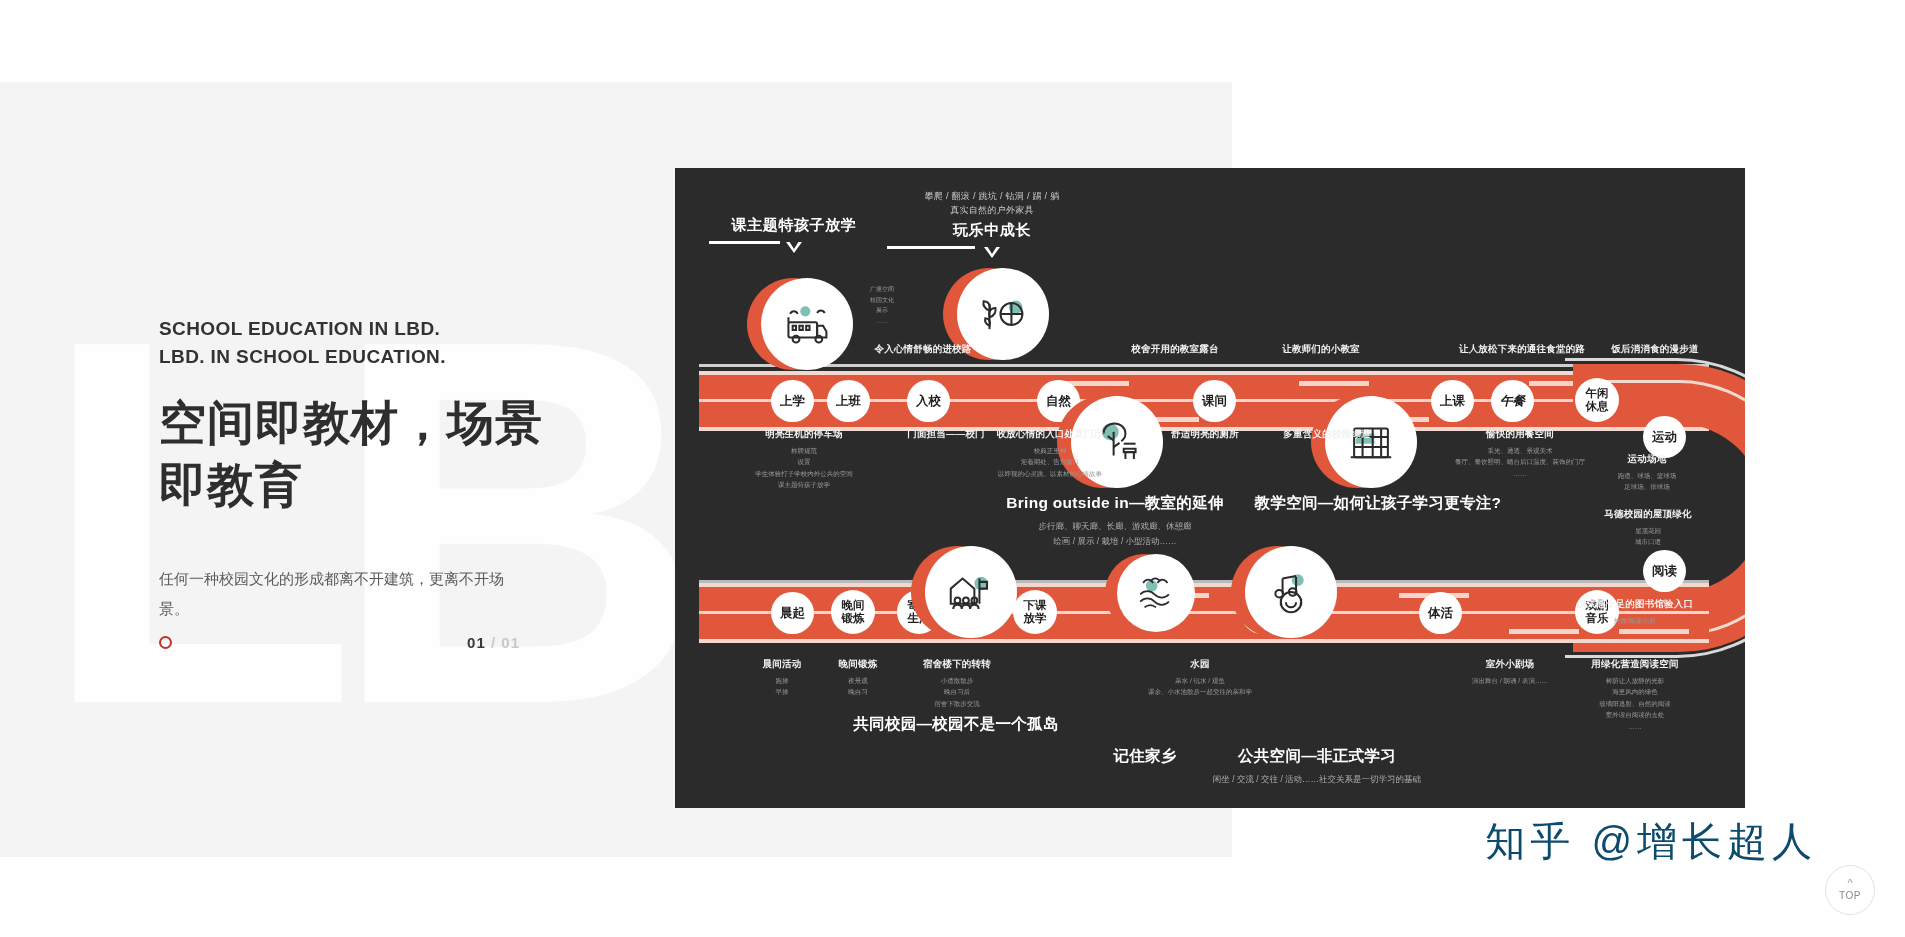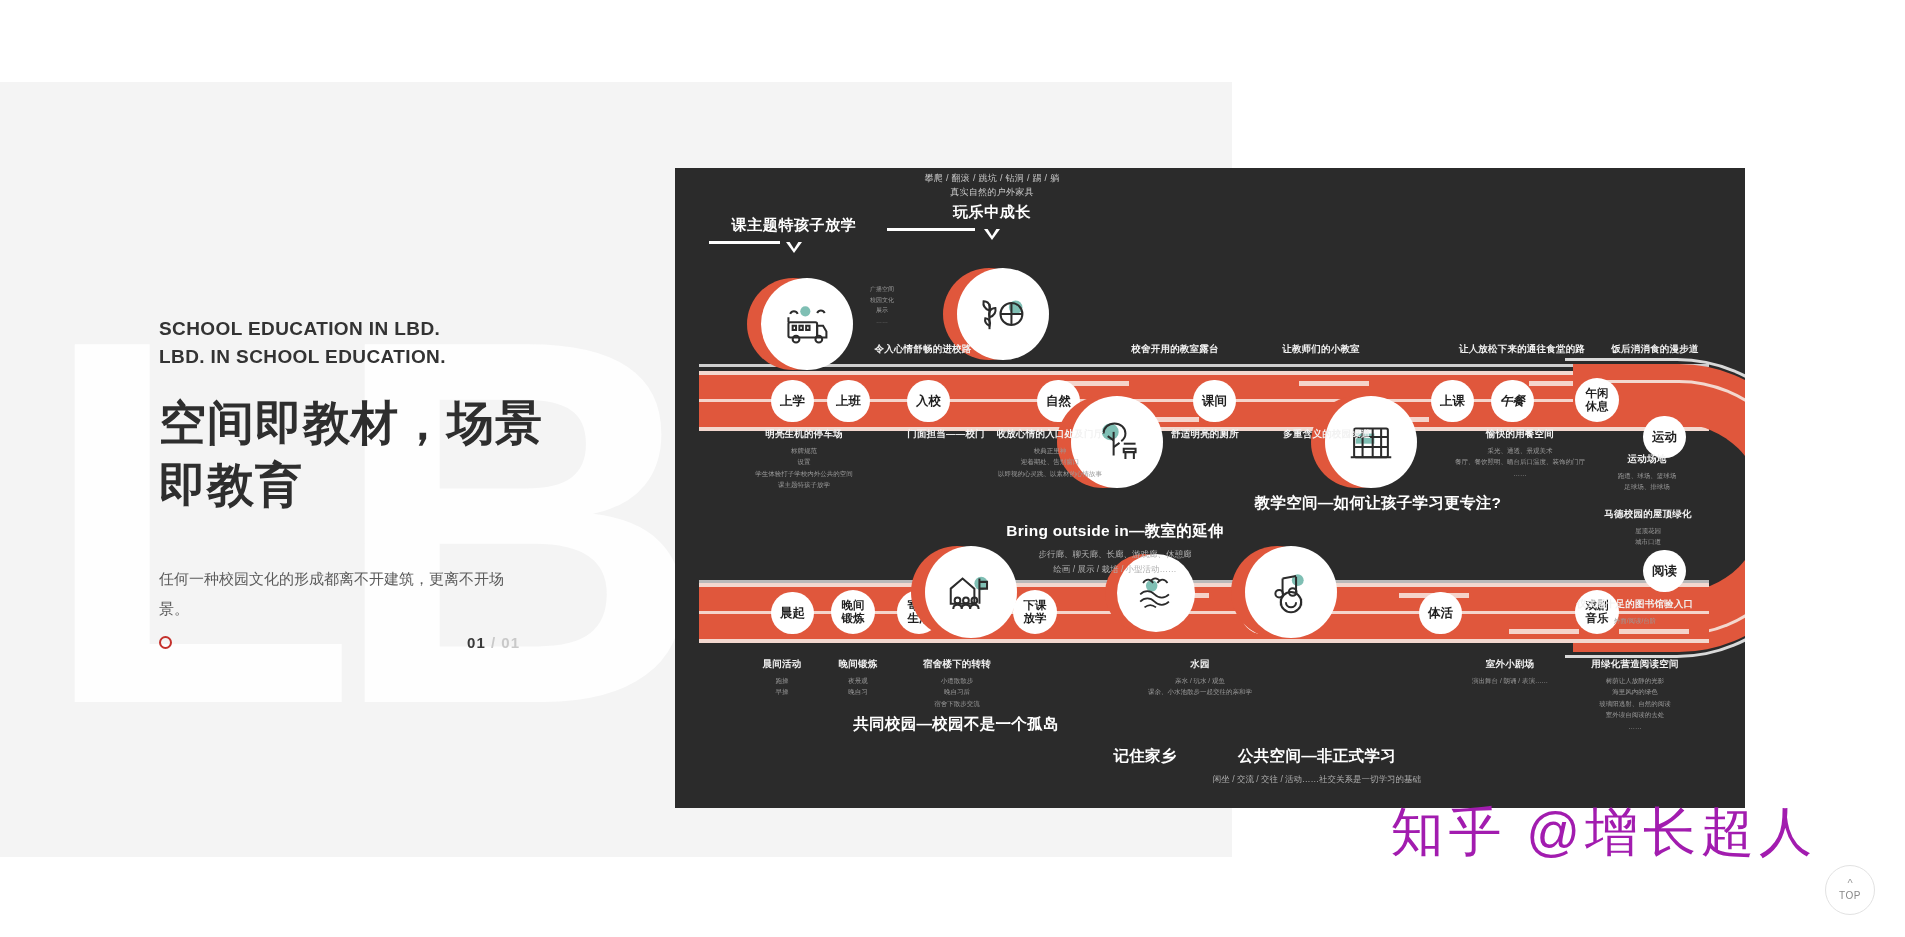--- a/index.html
+++ b/index.html
@@ -166,21 +166,21 @@
   .cap .sub { margin-top: 4px; font-size: 6.5px; color: #9a9a9a; line-height: 1.75; white-space: nowrap; }
 
   
   .bighead { position: absolute; text-align: center; z-index: 5; }
   .bighead .h { font-size: 15.5px; font-weight: 700; color: #ffffff; white-space: nowrap; letter-spacing: .3px; }
   .bighead .s { margin-top: 5px; font-size: 8.5px; color: #b0b0b0; line-height: 1.7; white-space: nowrap; }
 
   
   .watermark {
     position: absolute; right: 88px; bottom: 68px;
-    font-size: 53px; font-weight: 400; color: #a21caf;
+    font-size: 40px; font-weight: 400; color: #0c4a6e;
     letter-spacing: 5px; white-space: nowrap; z-index: 8;
     font-family: "Liberation Sans", sans-serif;
   }
   .top-btn {
     position: absolute; right: 30px; bottom: 22px;
     width: 50px; height: 50px; border-radius: 50%;
     border: 1px solid #e2e2e2; background: #ffffff;
     display: flex; flex-direction: column; align-items: center; justify-content: center;
     z-index: 9;
   }
@@ -374,21 +374,21 @@
 
     <div class="callout" style="left:34px; top:48px; width:170px;">
       <div class="ttl">课主题特孩子放学</div>
       <div class="bracket">
         <div class="bar l"></div>
         <div class="bar r"></div>
         <div class="tipv"></div>
       </div>
     </div>
 
-    <div class="callout" style="left:212px; top:4px; width:210px;">
+    <div class="callout" style="left:212px; top:22px; width:210px;">
       <div class="pre">攀爬 / 翻滚 / 跳坑 / 钻洞 / 踢 / 躺</div>
       <div class="pre">真实自然的户外家具</div>
       <div class="ttl" style="margin-top:3px;">玩乐中成长</div>
       <div class="bracket">
         <div class="bar l"></div>
         <div class="bar r"></div>
         <div class="tipv"></div>
       </div>
     </div>
 
@@ -483,21 +483,21 @@
 海里风内的绿色
 玻璃阳逃射、自然的阅读
 室外读自阅读的去处
 ……</div>
     </div>
     <div class="cap" style="left:880px; top:430px; width:160px;">
       <div class="hd">仪式感十足的图书馆验入口</div>
       <div class="sub">外面/阅读/台阶</div>
     </div>
 
-    <div class="bighead" style="left:310px; top:325px; width:260px;margin-top:28px;">
+    <div class="bighead" style="left:310px; top:325px; width:260px;">
       <div class="h">Bring outside in—教室的延伸</div>
       <div class="s">步行廊、聊天廊、长廊、游戏廊、休憩廊</div>
       <div class="s" style="margin-top:1px;">绘画 / 展示 / 栽培 / 小型活动……</div>
     </div>
     <div class="bighead" style="left:568px; top:325px; width:270px;">
       <div class="h">教学空间—如何让孩子学习更专注?</div>
     </div>
     <div class="bighead" style="left:156px; top:546px; width:250px;">
       <div class="h">共同校园—校园不是一个孤岛</div>
     </div>

